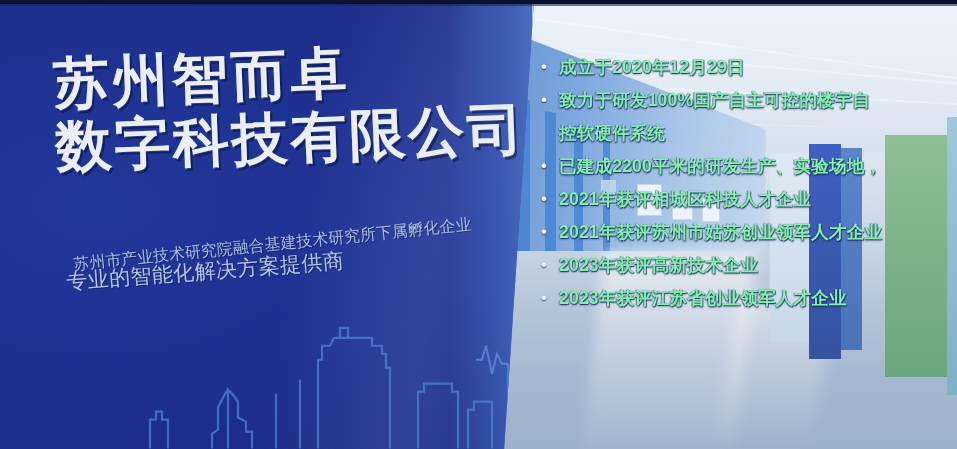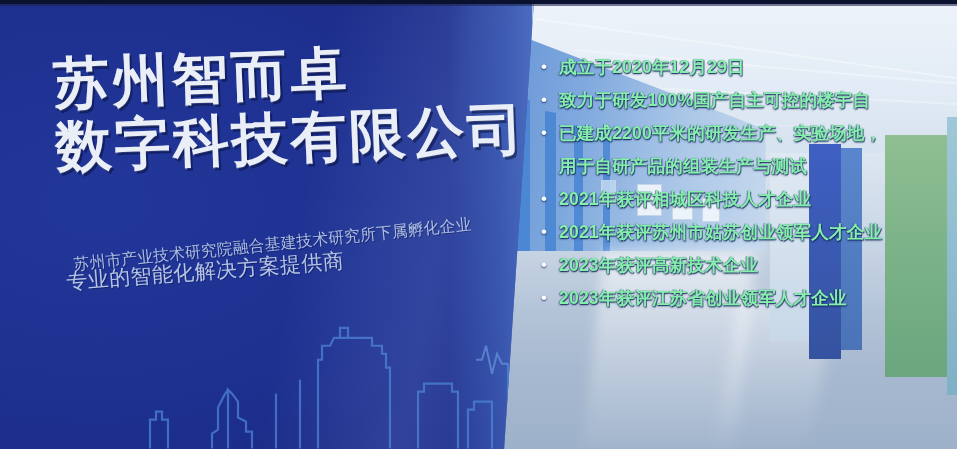--- a/index.html
+++ b/index.html
@@ -260,27 +260,27 @@
 
     <div class="b-row">
       <div class="b-dot">•</div>
       <div class="b-text">成立于2020年12月29日</div>
     </div>
 
     <div class="b-row">
       <div class="b-dot">•</div>
       <div class="b-text">致力于研发100%国产自主可控的楼宇自</div>
     </div>
+    <div class="b-row">
+      <div class="b-text b-cont">控软硬件系统</div>
+    </div>
 
     <div class="b-row">
       <div class="b-dot">•</div>
       <div class="b-text">已建成2200平米的研发生产、实验场地，</div>
-    </div>
-    <div class="b-row">
-      <div class="b-text b-cont">用于自研产品的组装生产与测试</div>
     </div>
 
     <div class="b-row">
       <div class="b-dot">•</div>
       <div class="b-text">2021年获评相城区科技人才企业</div>
     </div>
 
     <div class="b-row">
       <div class="b-dot">•</div>
       <div class="b-text">2021年获评苏州市姑苏创业领军人才企业</div>

